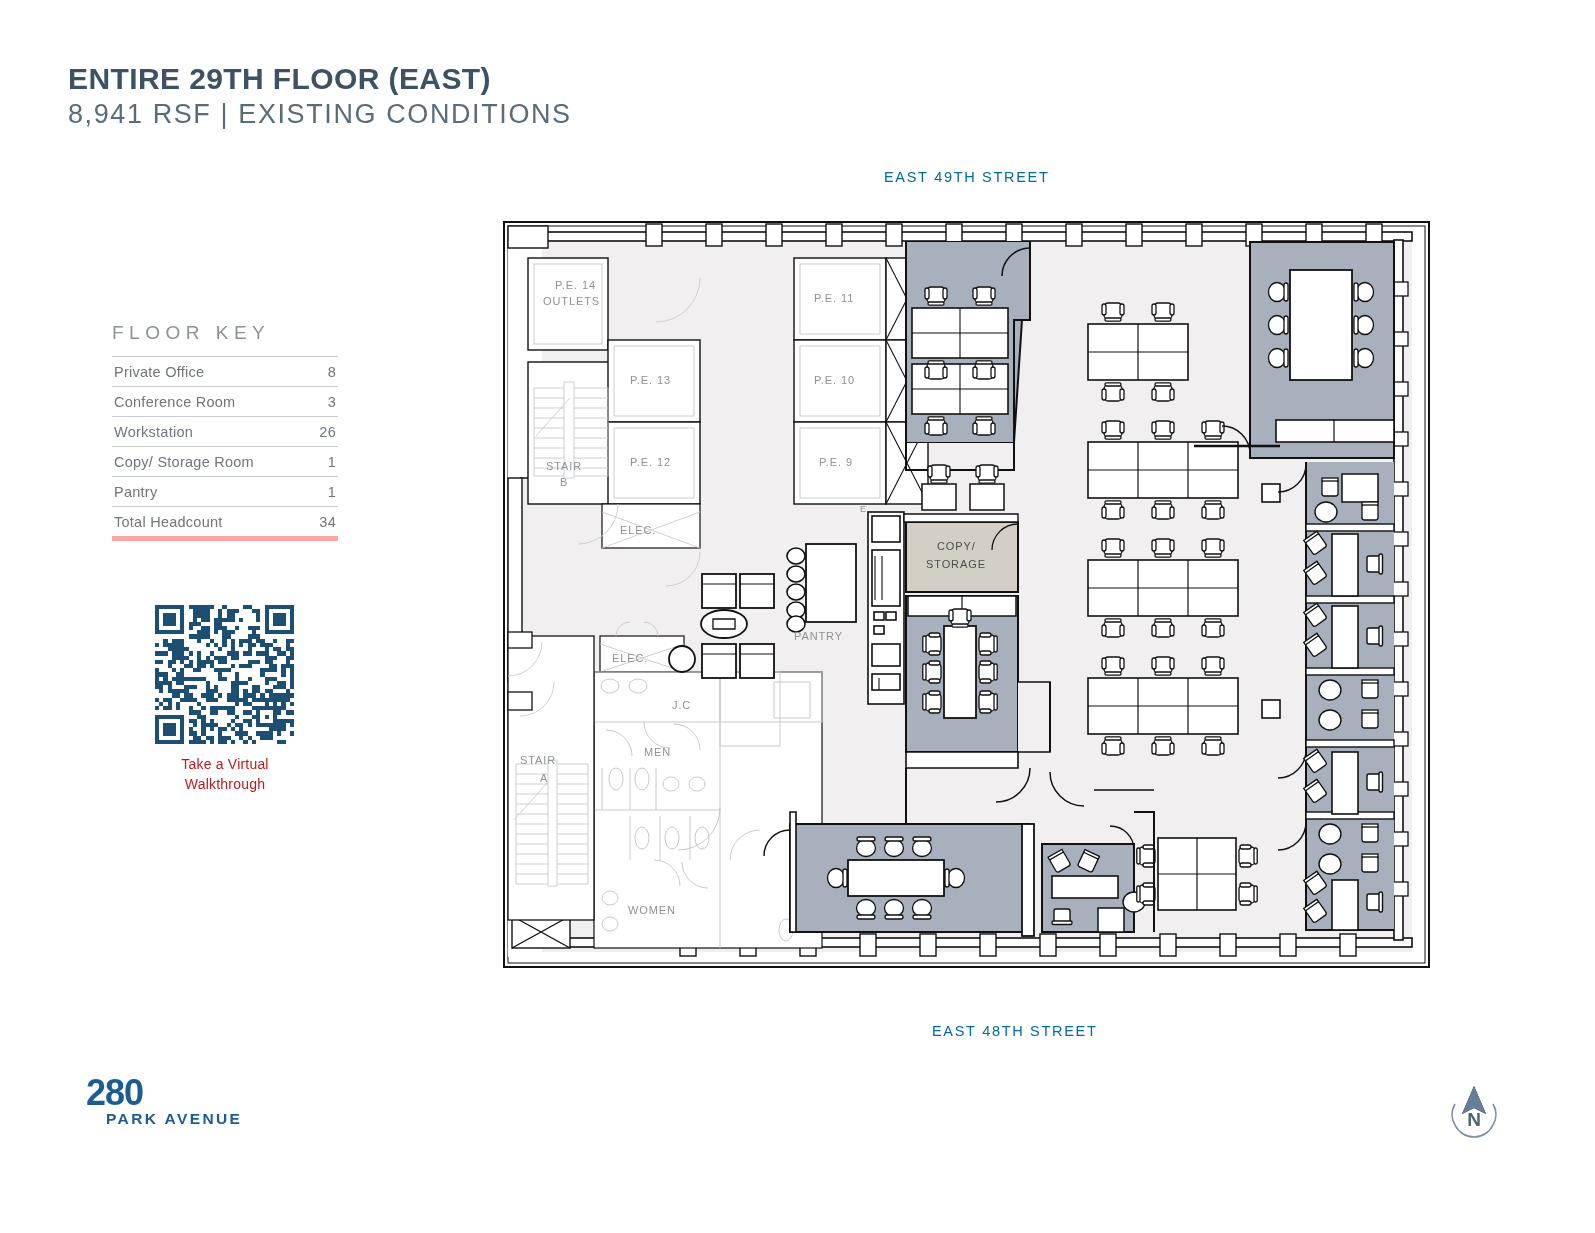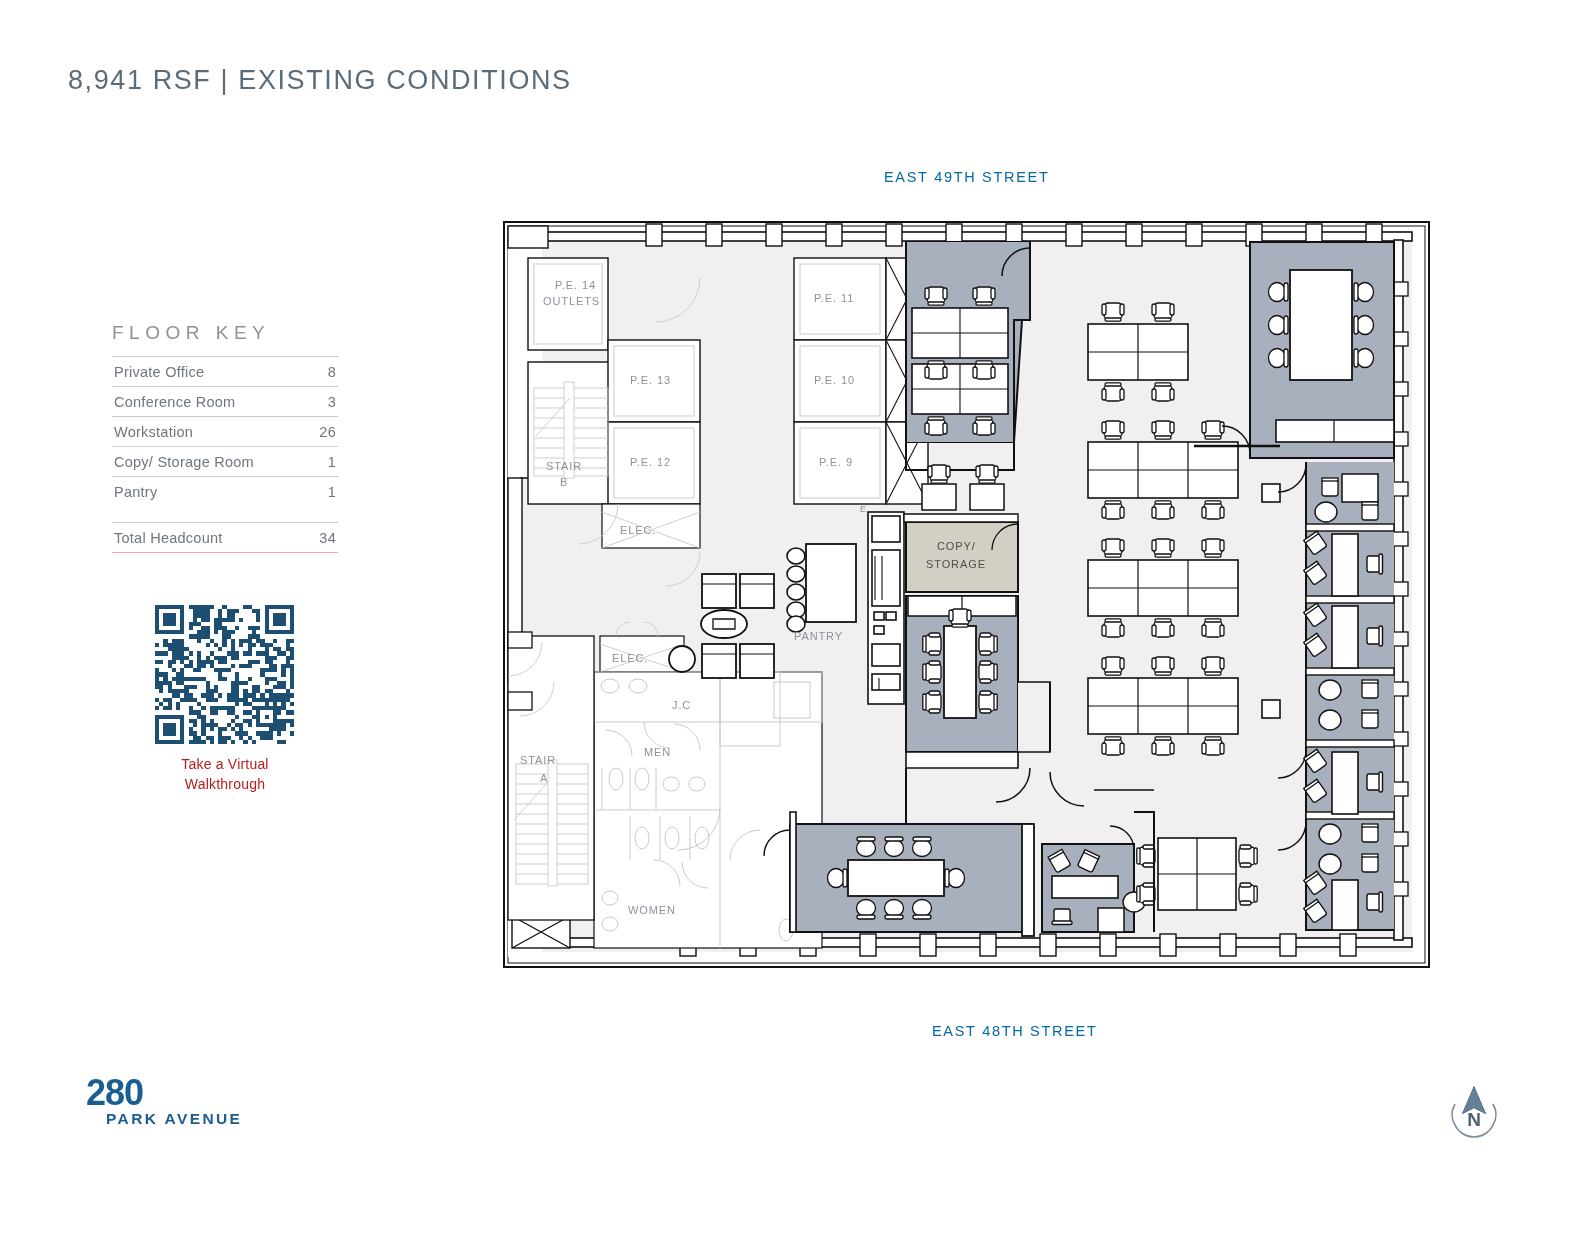--- a/index.html
+++ b/index.html
@@ -30,21 +30,21 @@
   #floor-key-title{
     font-size:19px;color:#8c9299;letter-spacing:5.5px;
     font-weight:300;margin-bottom:12px;
   }
   .key-row{
     display:flex;justify-content:space-between;align-items:baseline;
     border-top:1px solid #c9cdd2;
     padding:7px 2px 6px 2px;
     font-size:14.5px;color:#6f767d;font-weight:300;letter-spacing:.25px;
   }
-  .key-row:last-child{border-bottom:1px solid #fca5a5;margin-top:16px;}
+  .key-row:last-child{border-bottom:5px solid #fca5a5;}
   .key-val{color:#6f767d;}
 
   
   #qr-block{position:absolute;left:155px;top:605px;width:140px;text-align:center;}
   #qr-code{width:139px;height:139px;display:block;}
   #qr-caption{
     margin-top:11px;font-size:14px;color:#b91c1c;font-weight:300;
     line-height:1.42;letter-spacing:.2px;
   }
 
@@ -78,20 +78,21 @@
     font-family:"Liberation Sans", sans-serif;
     fill:#8d9299;font-weight:300;
   }
 </style>
 </head>
 <body>
 
 <div class="page">
 
   <div id="title-block">
+    <div id="title-main">ENTIRE 29TH FLOOR  (EAST)</div>
     <div id="title-sub">8,941 RSF | EXISTING CONDITIONS</div>
   </div>
 
   <div id="floor-key">
     <div id="floor-key-title">FLOOR KEY</div>
 
     <div class="key-row">
       <span class="key-label">Private Office</span>
       <span class="key-val">8</span>
     </div>

